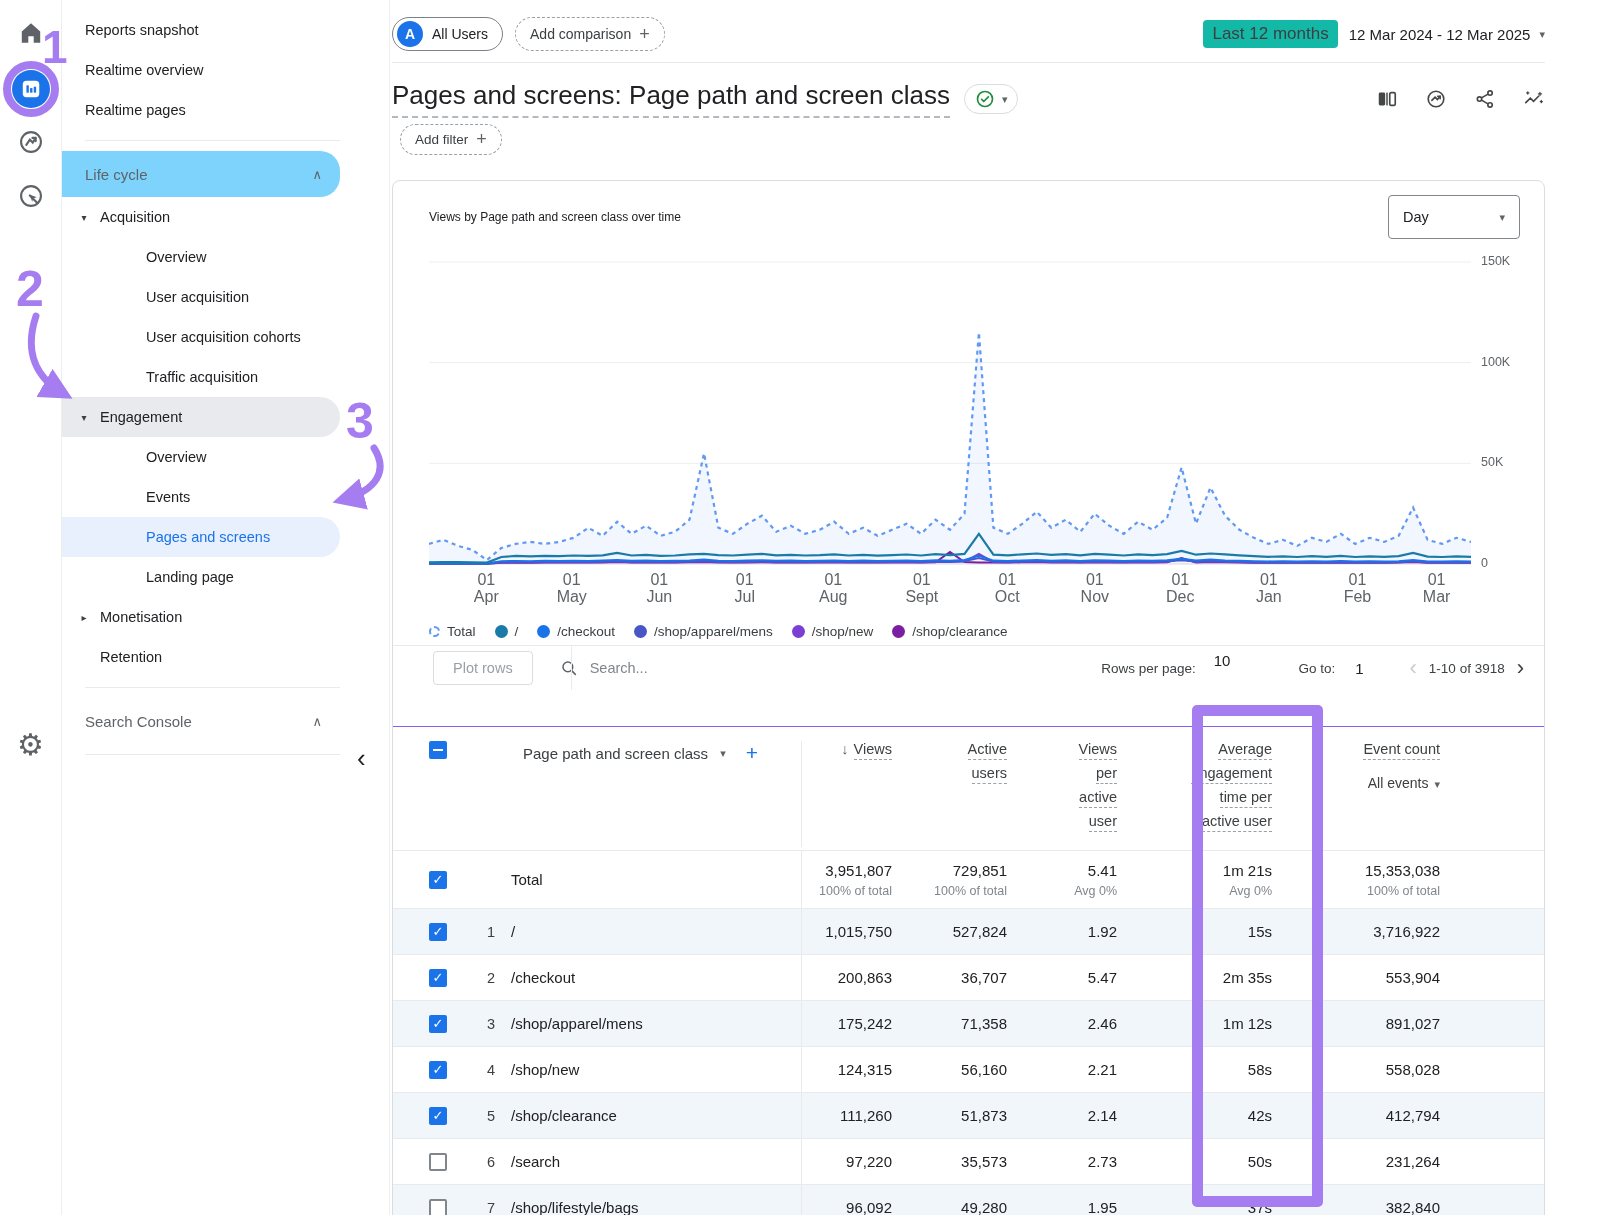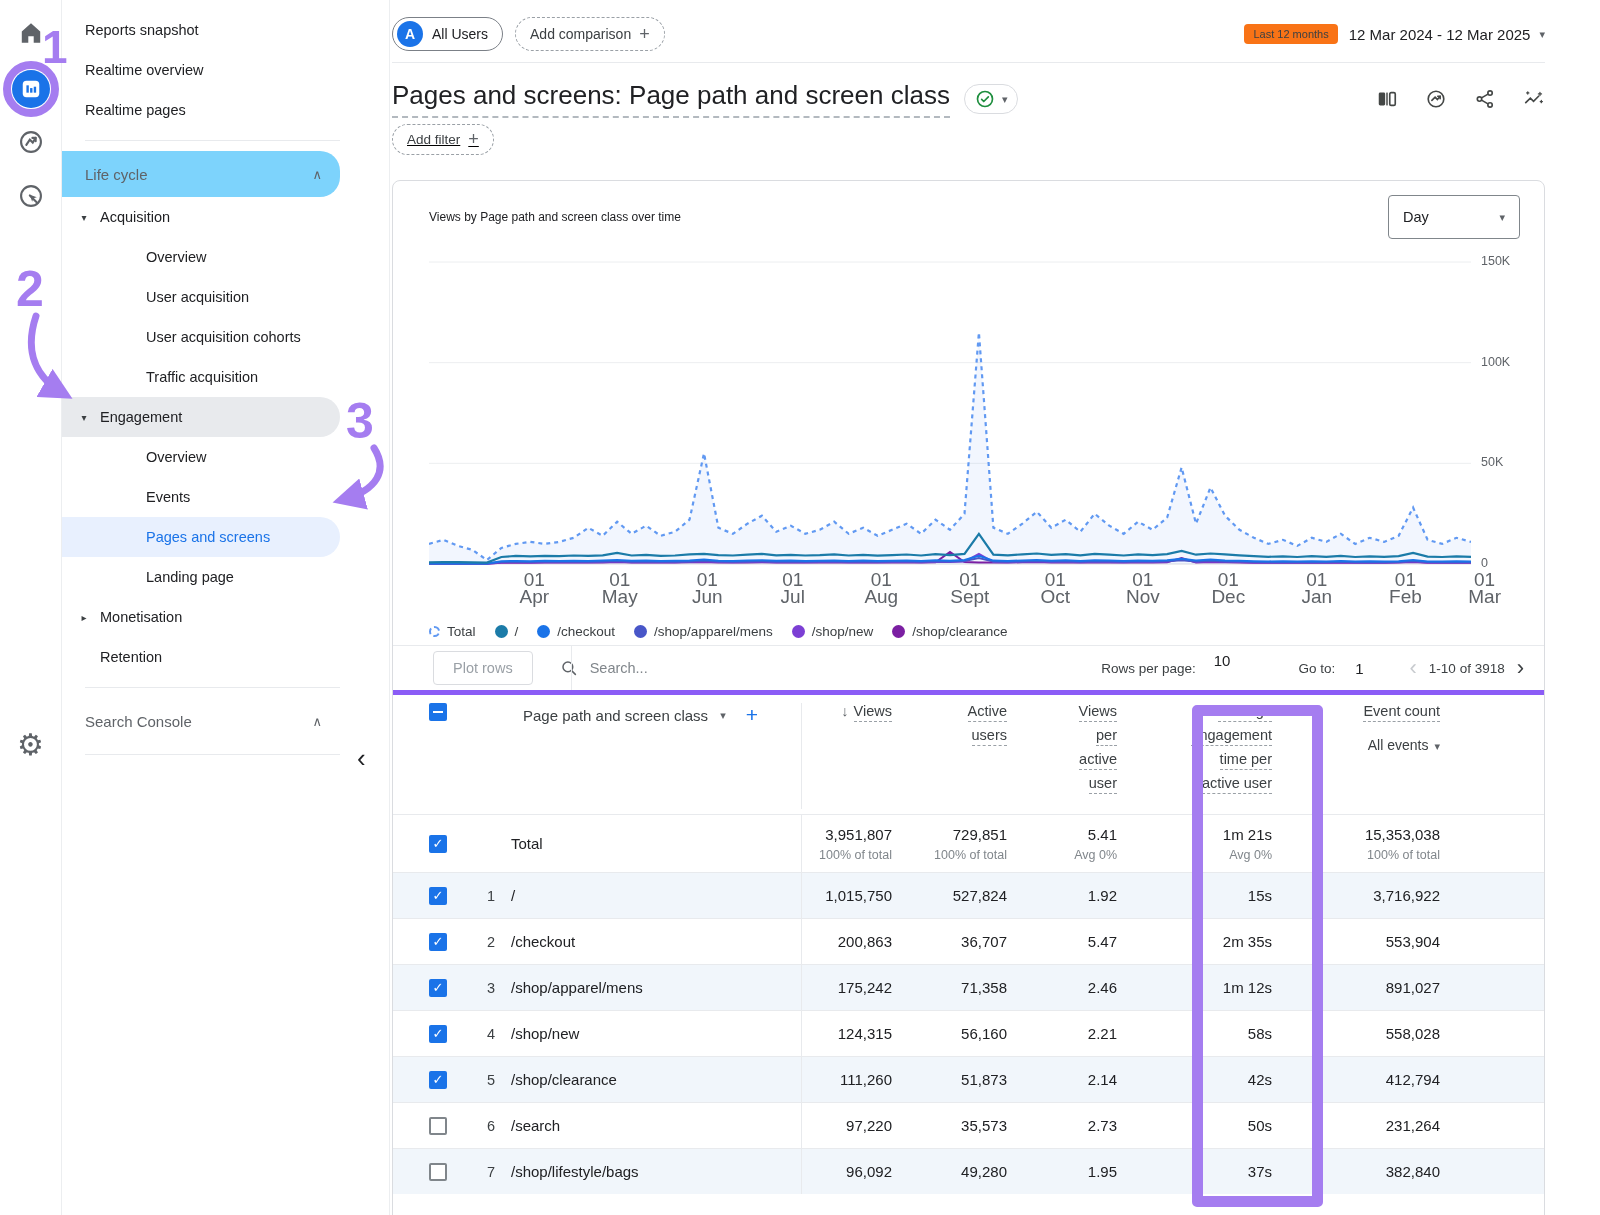--- a/index.html
+++ b/index.html
@@ -32,66 +32,66 @@
 
   
   .main{position:absolute;left:392px;top:0;width:1156px;}
   .row1{position:absolute;left:0;top:14px;width:1153px;height:40px;display:flex;align-items:center;}
   .chip{display:flex;align-items:center;height:34px;border-radius:17px;padding:0 14px;font-size:14px;color:#202124;cursor:pointer;background:#fff;}
   .chip.solid{border:1px solid #7b8087;padding-left:4px;}
   .chip.dashed{border:1px dashed #9aa0a6;color:#3c4043;margin-left:12px;}
   .avatarA{width:26px;height:26px;border-radius:50%;background:#1a73e8;color:#fff;font-size:14px;font-weight:700;display:flex;align-items:center;justify-content:center;margin-right:9px;}
   .plus{color:#5f6368;font-size:18px;margin-left:8px;font-weight:400;}
   .dates{margin-left:auto;display:flex;align-items:center;cursor:pointer;}
-  .preset{background:#f97316;border-radius:4px;padding:4px 9px;font-size:11px;font-weight:500;color:#3c4043;}
+  .preset{background:#14b8a6;border-radius:4px;padding:4px 9px;font-size:17px;font-weight:500;color:#3c4043;}
   .range{font-size:15px;color:#202124;margin-left:11px;}
   .dcaret{font-size:11px;color:#5f6368;margin-left:9px;}
   .hdiv{position:absolute;left:0;top:62px;width:1153px;height:1px;background:#e8eaed;}
 
   .titlerow{position:absolute;left:0;top:76px;width:1153px;height:46px;display:flex;align-items:center;}
   .rep-title{font-size:26px;color:#202124;border-bottom:2px dashed #b3b9bf;padding-bottom:5px;white-space:nowrap;}
   .verify-pill{margin-left:14px;height:30px;border:1px solid #dadce0;border-radius:15px;display:flex;align-items:center;padding:0 10px;cursor:pointer;background:#fff;}
   .verify-pill .dcaret{margin-left:7px;}
   .hicons{margin-left:auto;display:flex;align-items:center;gap:27px;}
   .hicons .ic{cursor:pointer;display:flex;}
 
-  .filterrow{position:absolute;left:0;top:124px;display:flex;text-decoration:underline;}
+  .filterrow{position:absolute;left:8px;top:124px;display:flex;}
   .chip.small{height:31px;font-size:13.5px;border-radius:16px;}
 
   
   .card{position:absolute;left:0;top:180px;width:1153px;height:1060px;border:1px solid #dadce0;border-radius:8px;background:#fff;}
   .chart-hdr{display:flex;align-items:center;padding:14px 24px 14px 36px;height:72px;}
   .chart-title{font-size:12px;color:#202124;}
   .day-select{margin-left:auto;width:132px;height:44px;border:1px solid #80868b;border-radius:4px;display:flex;align-items:center;padding:0 14px;cursor:pointer;}
   .day-select .v{font-size:14.5px;color:#202124;}
   .day-select .dcaret{margin-left:auto;}
   .chart-body{position:relative;height:318px;}
   .chart-body svg{position:absolute;left:36px;top:0;}
   .ytick{position:absolute;left:1088px;font-size:12.5px;color:#5f6368;}
   .x-axis{position:relative;height:40px;margin-left:36px;width:1042px;}
-  .xlab{position:absolute;transform:translateX(-50%);text-align:center;font-size:19px;color:#5f6368;line-height:17px;white-space:nowrap;margin-left:48px;}
+  .xlab{position:absolute;transform:translateX(-50%);text-align:center;font-size:16px;color:#5f6368;line-height:17px;white-space:nowrap;}
   .legend{display:flex;align-items:center;gap:19px;margin:6px 0 0 36px;height:28px;}
   .leg-item{display:flex;align-items:center;gap:7px;font-size:13.5px;color:#3c4043;cursor:pointer;}
   .leg-dot{width:13px;height:13px;border-radius:50%;}
   .leg-ring{width:11px;height:11px;border-radius:50%;border:2px dashed #6199f2;background:#fff;}
 
   
   .toolbar{position:relative;border-top:1px solid #e8eaed;height:45px;display:flex;align-items:center;padding-left:40px;}
   .plotrows{border:1px solid #dadce0;border-radius:4px;color:#9aa0a6;font-size:14.5px;padding:8px 19px;background:#fff;cursor:default;}
   .tb-div{position:absolute;left:178px;top:0;bottom:0;width:1px;background:#e8eaed;}
   .searchbox{display:flex;align-items:center;margin-left:27px;gap:12px;cursor:text;}
   .searchbox .ph{font-size:14.5px;color:#80868b;}
   .pager{margin-left:auto;display:flex;align-items:center;padding-right:20px;}
   .pager .plabel{font-size:13.5px;color:#3c4043;}
   .pager .pval{font-size:15px;color:#202124;}
   .chev-l{font-size:22px;color:#c8cbcf;margin:0 12px 0 0;cursor:default;line-height:1;}
   .chev-r{font-size:22px;color:#3c4043;margin-left:12px;cursor:pointer;line-height:1;}
 
   .trow{display:grid;grid-template-columns:70px 40px 298px 105px 115px 110px 155px 168px 1fr;align-items:center;}
-  .thead{align-items:start;padding-top:8px;height:124px;border-top:5px solid #8b5cf6;}
+  .thead{align-items:start;padding-top:14px;height:124px;border-top:1px solid #8b5cf6;margin-top:36px;}
   .cbcell{padding-left:36px;}
   .cb{width:18px;height:18px;border-radius:2px;display:flex;align-items:center;justify-content:center;cursor:pointer;}
   .cb.on{background:#1a73e8;color:#fff;font-size:13px;font-weight:700;}
   .cb.off{border:2px solid #80868b;background:#fff;}
   .cb.ind{background:#1a73e8;}
   .cb.ind i{display:block;width:10px;height:2px;background:#fff;}
   .dimhead{grid-column:2/4;display:flex;align-items:center;padding-left:60px;font-size:15px;color:#3c4043;}
   .dimhead .dcaret{margin-left:12px;}
   .dimhead .addcol{color:#1a73e8;font-size:21px;margin-left:20px;font-weight:400;cursor:pointer;}
   .mhead{text-align:right;padding-right:14px;font-size:14.5px;color:#3c4043;cursor:pointer;}

